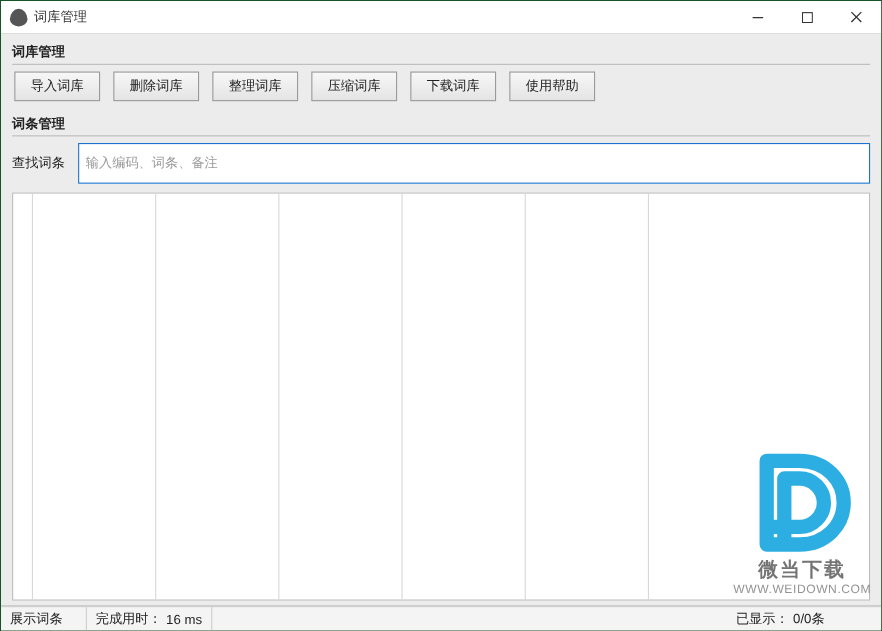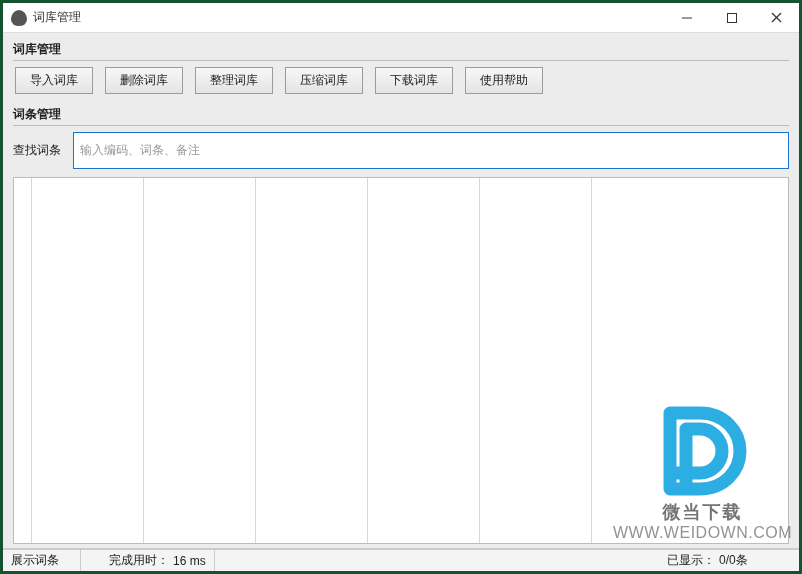--- a/index.html
+++ b/index.html
@@ -8,21 +8,21 @@
     font-size: 12px;
     background: #fff;
     width: 802px;
     height: 574px;
     overflow: hidden;
     position: relative;
   }
   .window {
     width: 802px;
     height: 574px;
-    border: 3px solid #14532d;
+    border: 1px solid #14532d;
     background: #fef9c3;
     display: flex;
     flex-direction: column;
   }
   .titlebar {
     height: 30px;
     background: #fff;
     display: flex;
     align-items: center;
     border-bottom: 1px solid #ddd;
@@ -133,21 +133,20 @@
   }
   .list-col:last-child { border-right: none; }
   .statusbar {
     height: 22px;
     background: #f4f4f4;
     display: flex;
     align-items: center;
     font-size: 12px;
     color: #222;
     border-top: 1px solid #ccc;
-    gap: 20px;
   }
   .statusbar .cell {
     padding: 0 8px;
     border-right: 1px solid #ccc;
     height: 100%;
     display: flex;
     align-items: center;
   }
   .statusbar .grow { flex: 1; border-right: 1px solid #ccc; }
   .watermark {
@@ -160,21 +159,21 @@
   }
   .watermark svg { display: block; margin: 0 auto; }
   .watermark .wm-text {
     font-size: 18px;
     font-weight: bold;
     color: #666;
     letter-spacing: 2px;
     margin-top: 2px;
   }
   .watermark .wm-url {
-    font-size: 16px;
+    font-size: 11px;
     color: #888;
     letter-spacing: 0.5px;
   }
 </style>
 </head>
 <body>
 
 <div class="window">
 
   <div class="titlebar">

